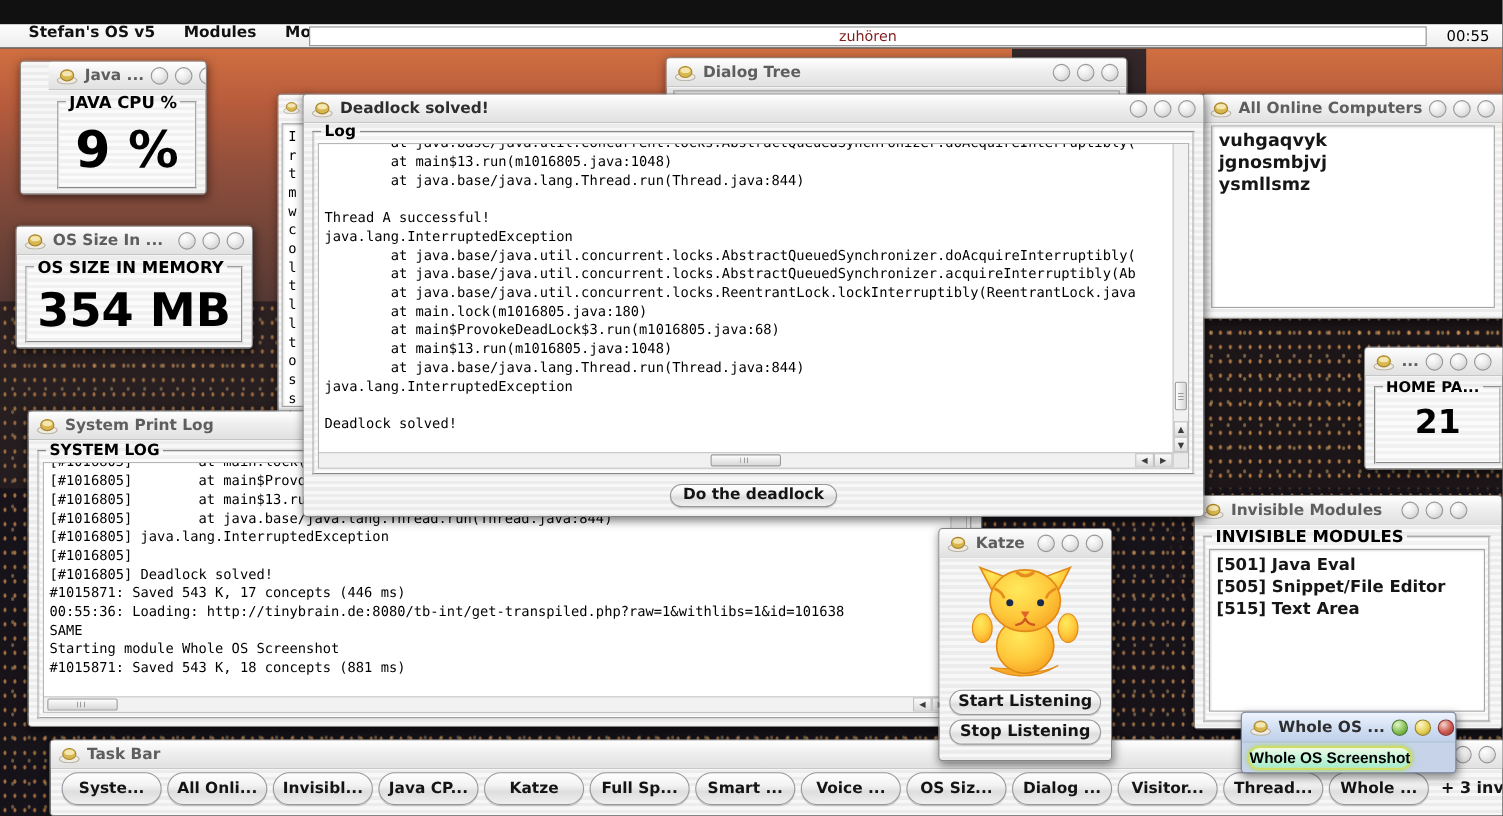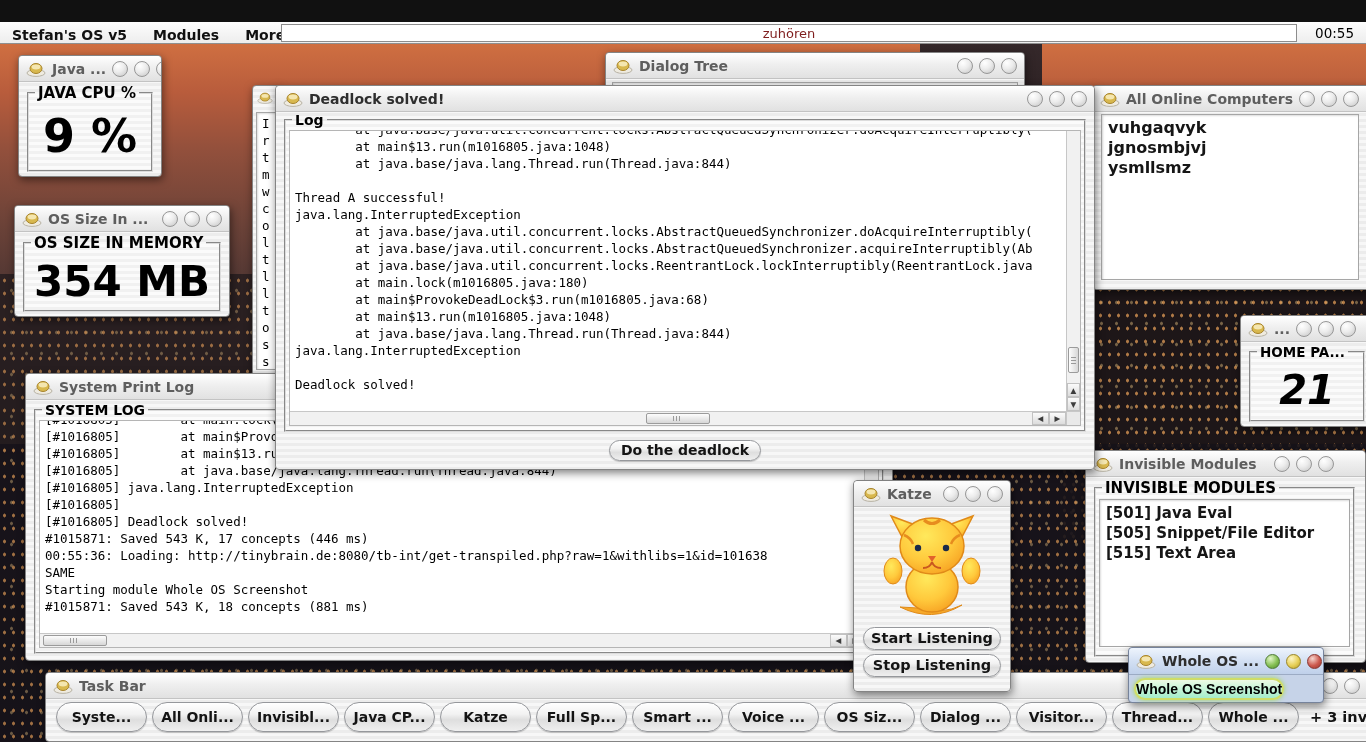--- a/index.html
+++ b/index.html
@@ -7,21 +7,21 @@
   body { font-family: "DejaVu Sans", "Liberation Sans", sans-serif; }
   #screen { position:relative; width:1366px; height:742px; overflow:hidden; background:#111; }
 
   
   .osbar { position:absolute; left:0; top:0; width:1366px; height:22px; z-index:50;
     background:linear-gradient(180deg,#eaf2fc 0%,#d3e2f4 60%,#c5d7ee 100%);
     border-bottom:1px solid #9fb0c6; display:flex; align-items:center; padding:0 8px; gap:8px; }
   .osbar-title { font-weight:bold; font-size:14px; color:#0a0a0a; }
   .menubar { position:absolute; left:0; top:22px; width:1366px; height:22px; z-index:50;
     background:linear-gradient(180deg,#fdfdfd,#ededed); border-bottom:1px solid #8f8f8f;
-    display:flex; align-items:flex-end; padding:0 12px; gap:26px; }
+    display:flex; align-items:flex-start; padding:0 26px; gap:26px; }
   .menu-item { font-weight:bold; font-size:14px; color:#111; cursor:default; }
   .menu-input { position:absolute; left:281px; top:2px; width:1016px; height:18px;
     border:1px solid #8d8d8d; background:#fff; font:13px "DejaVu Sans", sans-serif;
     text-align:center; color:#7f1d1d; }
   .clock { position:absolute; right:12px; top:3px; font-size:13.5px; color:#000; }
 
   
   .desktop { position:absolute; left:0; top:44px; width:1366px; height:698px; overflow:hidden;
     background:linear-gradient(180deg,#cf6f41 0%,#b85c3c 7%,#93503c 15%,#6b4238 26%,
       #463231 38%,#2b2427 52%,#1b181b 70%,#141114 100%); }
@@ -83,21 +83,21 @@
   .hthumb { position:absolute; top:1px; height:11px; width:64px; border:1px solid #9b9b9b; border-radius:2px;
     background:linear-gradient(180deg,#fdfdfd,#d7d7d7); }
   .hthumb::after { content:""; position:absolute; top:2px; bottom:2px; left:26px; width:8px;
     background:repeating-linear-gradient(90deg,#9a9a9a 0 1px,transparent 1px 3px); }
   .harrows { position:absolute; right:0; top:0; bottom:0; display:flex; }
   .harrows .sbtn { width:17px; height:100%; line-height:12px; }
   .corner { position:absolute; right:0; bottom:0; width:14px; height:14px; background:#e9e9e9;
     border-left:1px solid #c7c7c7; border-top:1px solid #c7c7c7; }
 
   
-  #win-java    { left:18px;  top:55px;  width:144px; height:122px; z-index:4; }
+  #win-java    { left:18px;  top:55px;  width:170px; height:122px; z-index:4;padding-left:25px; }
   #win-java .big-value { font-size:46px; padding-top:6px; }
   #win-java fieldset { height:88px; }
 
   #win-ossize  { left:14px;  top:205px; width:216px; height:112px; z-index:4; }
   #win-ossize .big-value { font-size:42px; padding-top:4px; }
   #win-ossize fieldset { height:78px; }
 
   #win-dialogtree { left:605px; top:52px; width:420px; height:368px; z-index:2; }
   #win-dialogtree .dt-body { margin:3px 6px; height:330px; }
 
@@ -108,21 +108,21 @@
 
   #win-online { left:1092px; top:85px; width:280px; height:205px; z-index:4; }
   #win-online .win-title { padding-right:34px; }
   #win-online .list { margin:2px 12px 8px 8px; height:166px; padding:3px 0 0 4px; }
   .list-item { font-weight:bold; font-size:16px; color:#161616; line-height:20px; padding-left:2px; white-space:nowrap; }
 
   #win-home { left:1240px; top:315px; width:130px; height:112px; z-index:5; }
   #win-home .win-title { padding-right:16px; }
   #win-home fieldset { height:78px; margin-right:4px; }
   #win-home legend { font-size:13.5px; }
-  #win-home .big-value { font-size:40px; padding-top:6px;font-style:italic; }
+  #win-home .big-value { font-size:30px; padding-top:6px; }
 
   #win-syslog { left:25px; top:373px; width:868px; height:288px; z-index:6; }
   #win-syslog fieldset { height:252px; }
   #win-syslog .textarea { height:228px; margin-top:1px; }
   #win-syslog .vthumb { top:118px; }
   #win-syslog .hthumb { left:3px; }
 
   #win-katze { left:853px; top:480px; width:158px; height:212px; z-index:10; }
   #win-katze .cat-box { height:116px; text-align:center; padding-top:4px; }
   #win-katze .pill { width:138px; height:23px; margin:4px auto 0 auto; font-size:14.5px; line-height:21px; }

